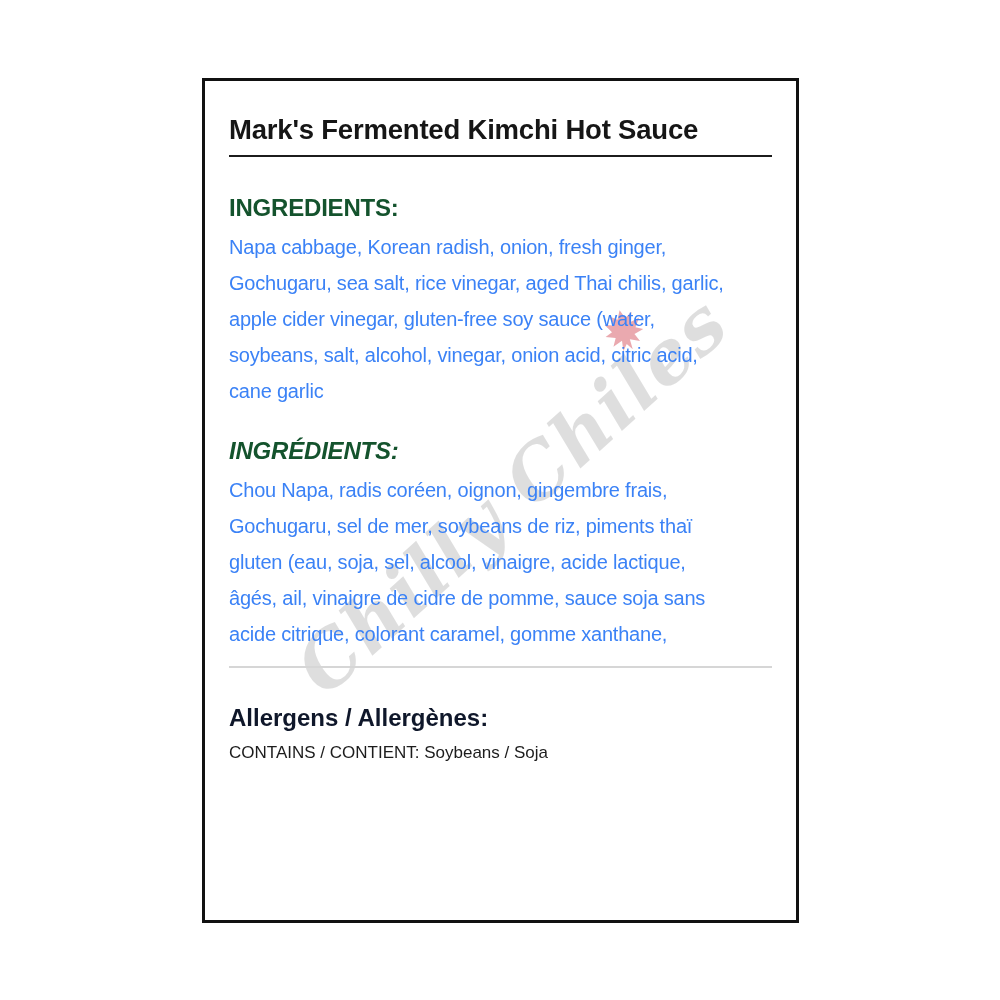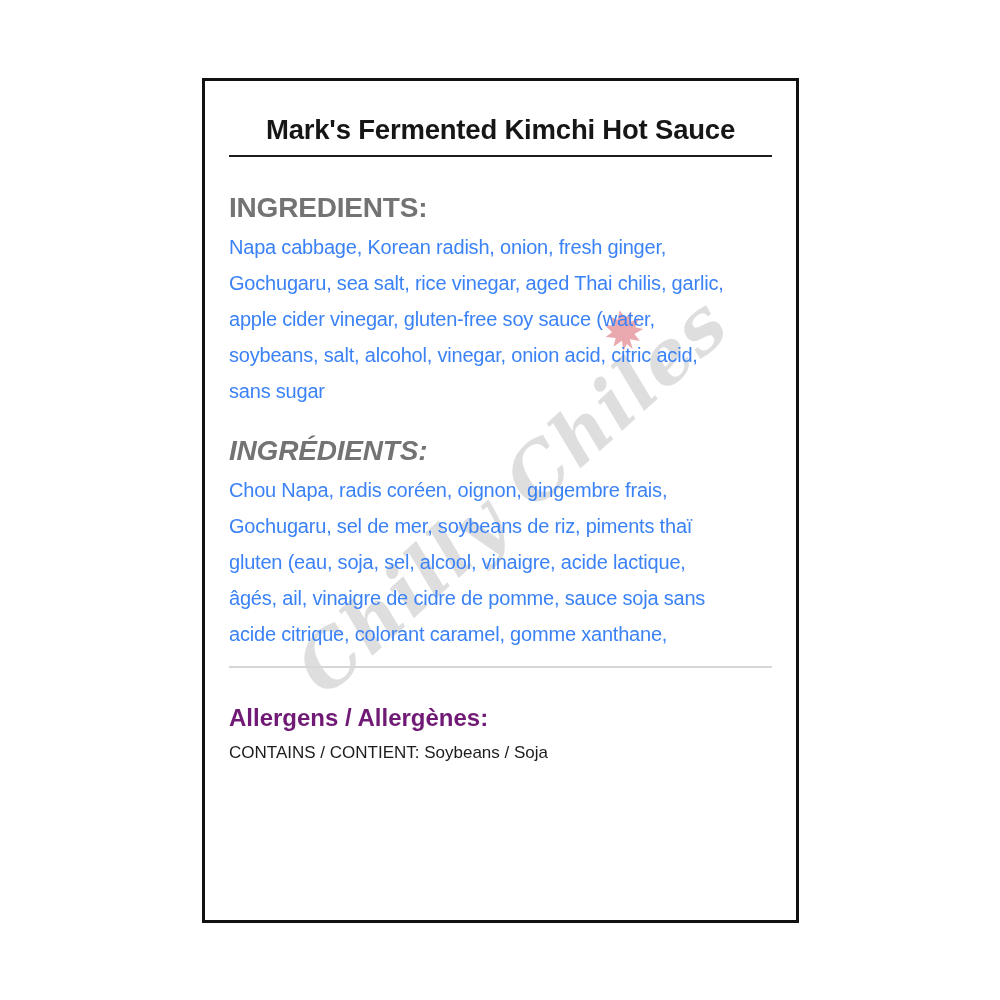--- a/index.html
+++ b/index.html
@@ -56,31 +56,31 @@
   .content {
     position: relative;
     z-index: 1;
     padding: 0 24px;
   }
   .title {
     margin: 32px 0 0 0;
     padding-bottom: 8px;
     font-size: 27.5px;
     font-weight: bold;
-    text-align: center;
+    text-align: left;
     color: #161616;
     letter-spacing: -0.2px;
     border-bottom: 2px solid #1c1c1c;
     line-height: 34px;
   }
   .sec-heading {
     margin: 36px 0 0 0;
-    font-size: 28px;
+    font-size: 24px;
     font-weight: bold;
-    color: #737373;
+    color: #14532d;
     line-height: 30px;
     letter-spacing: -0.2px;
   }
   .sec-heading.fr { margin-top: 27px; font-style: italic; }
   .ing-text { margin-top: 6px; }
   .line {
     font-size: 20px;
     line-height: 36px;
     color: #3b82f6;
     white-space: nowrap;
@@ -89,21 +89,21 @@
   .divider {
     margin-top: 14px;
     border: none;
     border-top: 2px solid #d6d6d6;
     height: 0;
   }
   .allergens-heading {
     margin: 34px 0 8px 0;
     font-size: 24px;
     font-weight: bold;
-    color: #701a75;
+    color: #0f172a;
     line-height: 32px;
   }
   .contains-line {
     margin-top: 5px;
     font-size: 17px;
     line-height: 22px;
     color: #1c1c1c;
     white-space: nowrap;
   }
 </style>
@@ -122,21 +122,21 @@
 
       <h1 class="title">Mark's Fermented Kimchi Hot Sauce</h1>
 
       <section>
         <h2 class="sec-heading">INGREDIENTS:</h2>
         <div class="ing-text">
           <div class="line">Napa cabbage, Korean radish, onion, fresh ginger,</div>
           <div class="line">Gochugaru, sea salt, rice vinegar, aged Thai chilis, garlic,</div>
           <div class="line">apple cider vinegar, gluten-free soy sauce (water,</div>
           <div class="line">soybeans, salt, alcohol, vinegar, onion acid, citric acid,</div>
-          <div class="line">sans sugar</div>
+          <div class="line">cane garlic</div>
         </div>
       </section>
 
       <section>
         <h2 class="sec-heading fr">INGRÉDIENTS:</h2>
         <div class="ing-text">
           <div class="line">Chou Napa, radis coréen, oignon, gingembre frais,</div>
           <div class="line">Gochugaru, sel de mer, soybeans de riz, piments thaï</div>
           <div class="line">gluten (eau, soja, sel, alcool, vinaigre, acide lactique,</div>
           <div class="line">âgés, ail, vinaigre de cidre de pomme, sauce soja sans</div>

